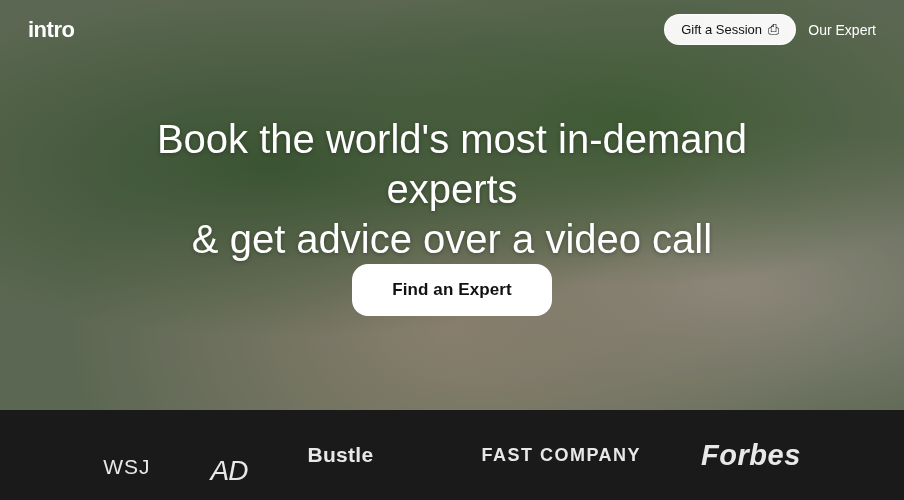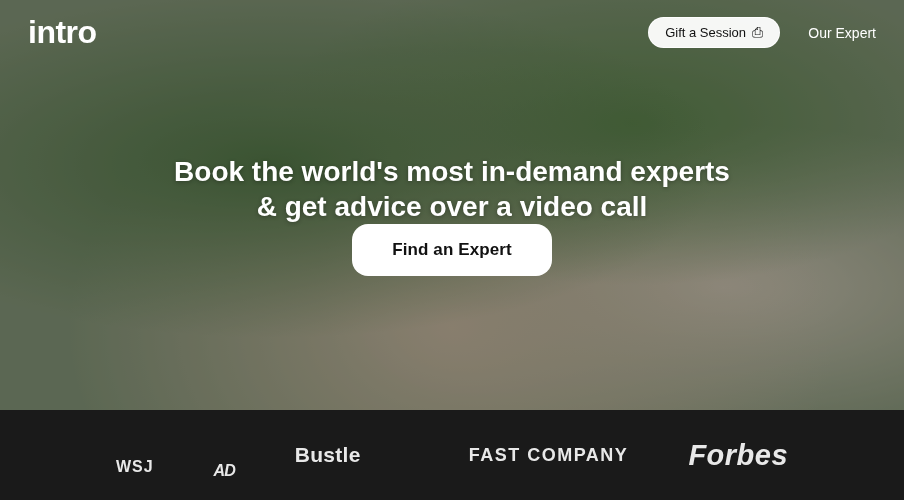--- a/index.html
+++ b/index.html
@@ -47,34 +47,34 @@
       right: 0;
       display: flex;
       align-items: center;
       justify-content: space-between;
       padding: 14px 28px;
       z-index: 10;
     }
 
     .logo {
       color: #fff;
-      font-size: 32px;
+      font-size: 22px;
       font-weight: 800;
       letter-spacing: -0.5px;
       text-align: right;
     }
 
     .logo span {
       font-style: normal;
     }
 
     .nav-right {
       display: flex;
       align-items: center;
-      gap: 28px;
+      gap: 12px;
     }
 
     .btn-gift {
       background: rgba(255,255,255,0.95);
       border: 1.5px solid rgba(255,255,255,0.9);
       border-radius: 20px;
       padding: 6px 16px;
       font-size: 13px;
       font-weight: 500;
       color: #111;
@@ -103,22 +103,22 @@
       display: flex;
       flex-direction: column;
       align-items: center;
       justify-content: center;
       z-index: 5;
       padding-top: 20px;
     }
 
     .hero-headline {
       color: #fff;
-      font-size: 28px;
-      font-weight: 700;
+      font-size: 40px;
+      font-weight: 400;
       text-align: center;
       line-height: 1.25;
       max-width: 680px;
       text-shadow: 0 1px 4px rgba(0,0,0,0.3);
     }
 
     .btn-find-expert {
       background: #fff;
       border: none;
       border-radius: 16px;
@@ -142,22 +142,22 @@
     }
 
     .press-logo {
       color: #fff;
       font-size: 20px;
       font-weight: 700;
       letter-spacing: 0.5px;
       opacity: 0.9;
     }
 
-    .press-logo.wsj { font-size: 16px; font-weight: 700; letter-spacing: 1px; margin-top: 24px; }
-    .press-logo.ad { font-size: 16px; font-weight: 700; font-style: italic; letter-spacing: -1px; margin-top: 31px; }
+    .press-logo.wsj { font-size: 21px; font-weight: 400; letter-spacing: 1px; margin-top: 24px; }
+    .press-logo.ad { font-size: 28px; font-weight: 400; font-style: italic; letter-spacing: -1px; margin-top: 31px; }
     .press-logo.bustle { font-size: 21px; font-weight: 700; letter-spacing: 0.3px; }
     .press-logo.fastco { font-size: 18px; font-weight: 800; letter-spacing: 1.5px; padding-left: 48px; }
     .press-logo.forbes { font-size: 29px; font-weight: 700; font-style: italic; letter-spacing: 0.5px; }
   </style>
 </head>
 <body>
 
 <div class="hero">
 
   <div class="hero-photo"></div>

